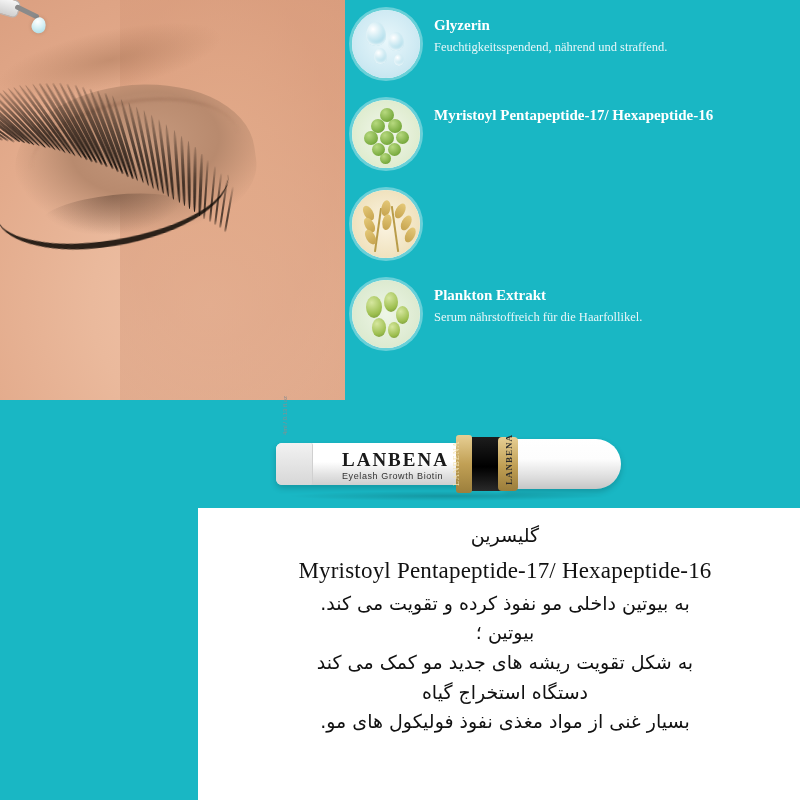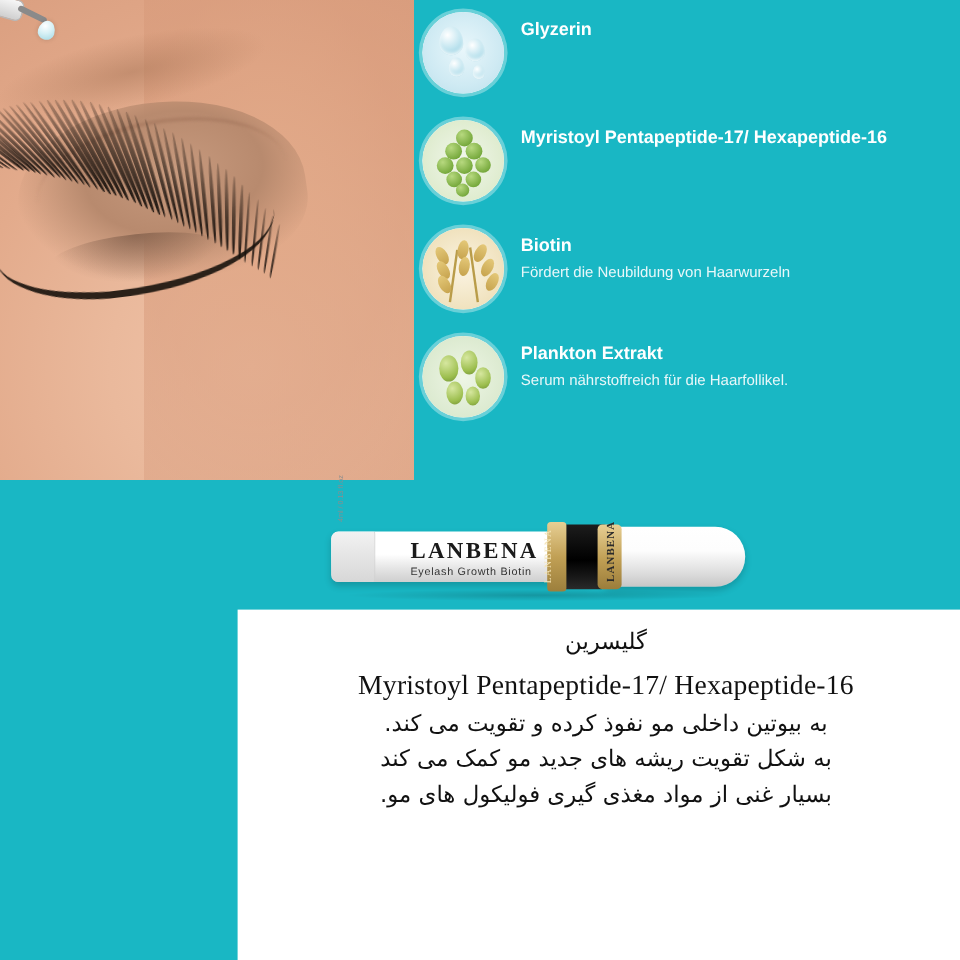--- a/index.html
+++ b/index.html
@@ -162,20 +162,21 @@
   .ingredients {
     position: absolute;
     left: 352px;
     top: 10px;
     width: 440px;
   }
   .ing-row {
     display: flex;
     align-items: flex-start;
     margin-bottom: 22px;
+    font-family: Liberation Serif, serif;
   }
   .ing-bubble {
     flex: 0 0 auto;
     width: 68px;
     height: 68px;
     border-radius: 50%;
     background: #ffffff;
     margin-right: 14px;
     position: relative;
     overflow: hidden;
@@ -485,20 +486,21 @@
     <div class="ing-row">
       <div class="ing-bubble">
         <div class="art-water"></div>
         <div class="drop" style="left:14px;top:12px;width:20px;height:24px;"></div>
         <div class="drop" style="left:36px;top:22px;width:16px;height:19px;"></div>
         <div class="drop" style="left:22px;top:38px;width:13px;height:16px;"></div>
         <div class="drop" style="left:42px;top:44px;width:10px;height:12px;"></div>
       </div>
       <div class="ing-text">
         <div class="ing-title">Glyzerin</div>
+        <div class="ing-desc">Feuchtigkeitsspendend, nährend und straffend.</div>
       </div>
     </div>
 
     <div class="ing-row">
       <div class="ing-bubble">
         <div class="art-grape"></div>
         <div class="berry" style="left:28px;top:8px;width:14px;height:14px;"></div>
         <div class="berry" style="left:19px;top:19px;width:14px;height:14px;"></div>
         <div class="berry" style="left:36px;top:19px;width:14px;height:14px;"></div>
         <div class="berry" style="left:12px;top:31px;width:14px;height:14px;"></div>
@@ -519,24 +521,20 @@
         <div class="stalk" style="left:25px;top:18px;height:44px;transform:rotate(8deg);"></div>
         <div class="stalk" style="left:42px;top:16px;height:46px;transform:rotate(-8deg);"></div>
         <div class="grain" style="left:16px;top:14px;transform:rotate(-30deg);"></div>
         <div class="grain" style="left:28px;top:10px;transform:rotate(10deg);"></div>
         <div class="grain" style="left:17px;top:26px;transform:rotate(-30deg);"></div>
         <div class="grain" style="left:29px;top:24px;transform:rotate(10deg);"></div>
         <div class="grain" style="left:18px;top:38px;transform:rotate(-30deg);"></div>
         <div class="grain" style="left:40px;top:12px;transform:rotate(28deg);"></div>
         <div class="grain" style="left:46px;top:24px;transform:rotate(28deg);"></div>
         <div class="grain" style="left:50px;top:36px;transform:rotate(28deg);"></div>
-      </div>
-      <div class="ing-text">
-        <div class="ing-title">Biotin</div>
-        <div class="ing-desc">Fördert die Neubildung von Haarwurzeln</div>
       </div>
     </div>
 
     <div class="ing-row">
       <div class="ing-bubble">
         <div class="art-plankton"></div>
         <div class="algae" style="left:14px;top:16px;width:16px;height:22px;"></div>
         <div class="algae" style="left:32px;top:12px;width:14px;height:20px;"></div>
         <div class="algae" style="left:44px;top:26px;width:13px;height:18px;"></div>
         <div class="algae" style="left:20px;top:38px;width:14px;height:19px;"></div>
@@ -562,17 +560,19 @@
     <div class="cap-text">LANBENA</div>
     <div class="tube2"></div>
     <div class="tube2-gold"></div>
     <div class="tube2-text">LANBENA</div>
   </div>
 
   <div class="fa-panel">
     <p class="fa-line">گلیسرین</p>
     <p class="fa-line latin">Myristoyl Pentapeptide-17/ Hexapeptide-16</p>
     <p class="fa-line">به بیوتین داخلی مو نفوذ کرده و تقویت می کند.</p>
+    <p class="fa-line">بیوتین ؛</p>
     <p class="fa-line">به شکل تقویت ریشه های جدید مو کمک می کند</p>
-    <p class="fa-line">بسیار غنی از مواد مغذی گیری فولیکول های مو.</p>
+    <p class="fa-line">دستگاه استخراج گیاه</p>
+    <p class="fa-line">بسیار غنی از مواد مغذی نفوذ فولیکول های مو.</p>
   </div>
 
 </div>
 
 </body></html>

